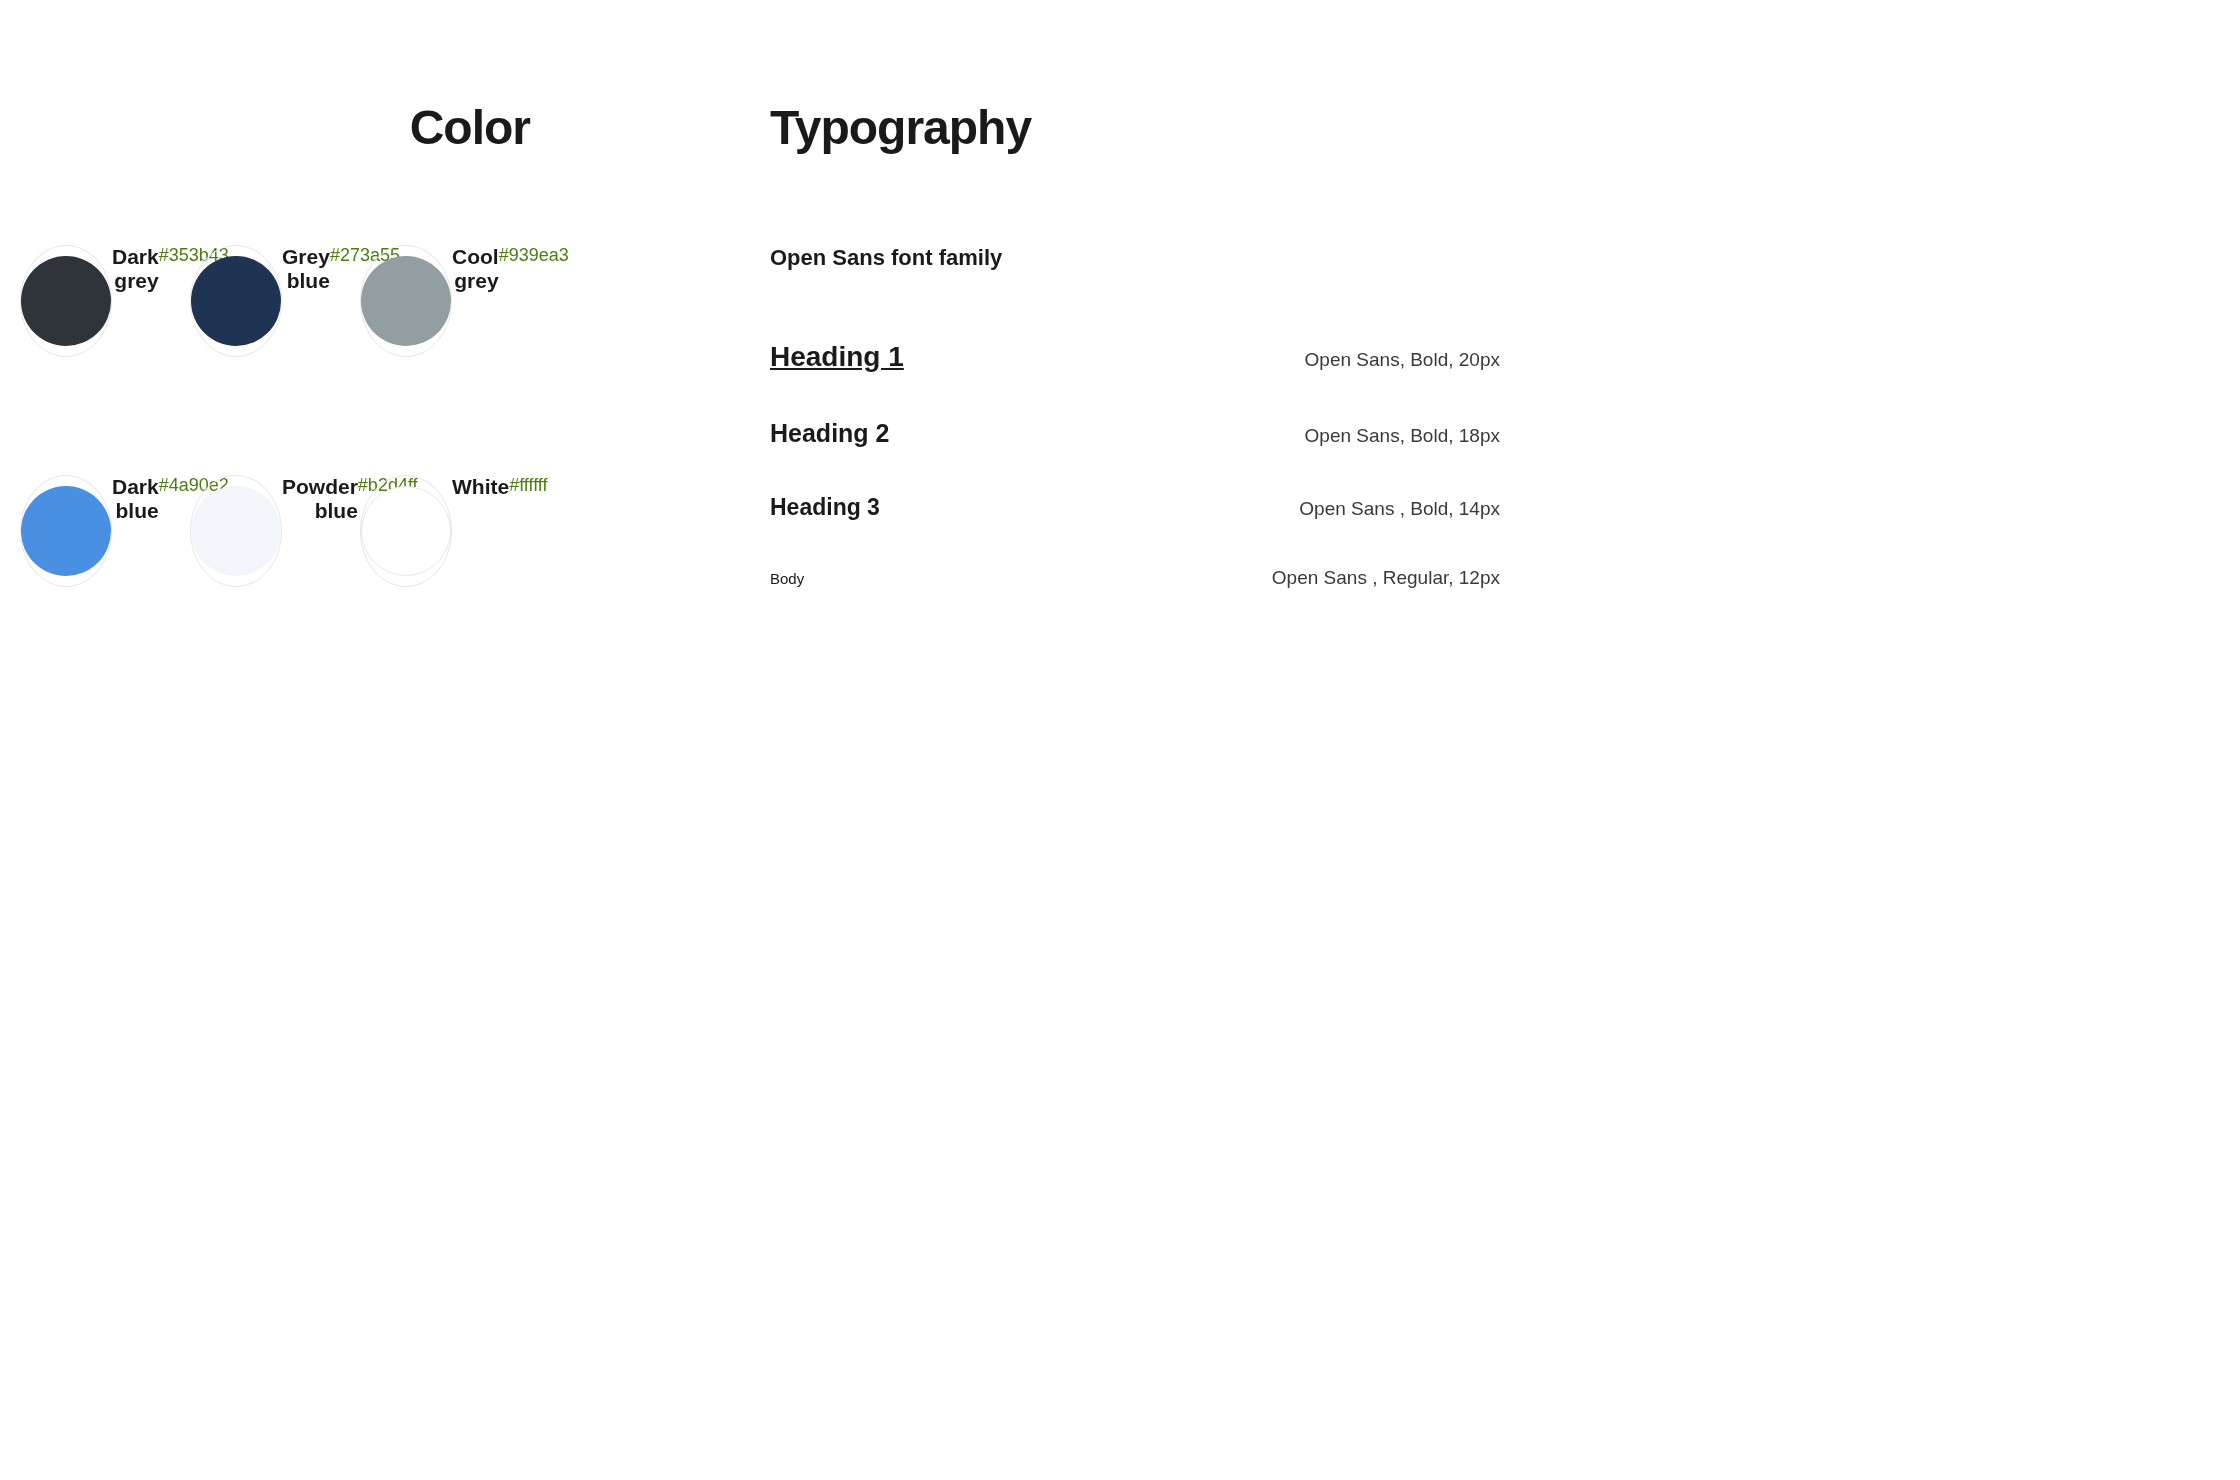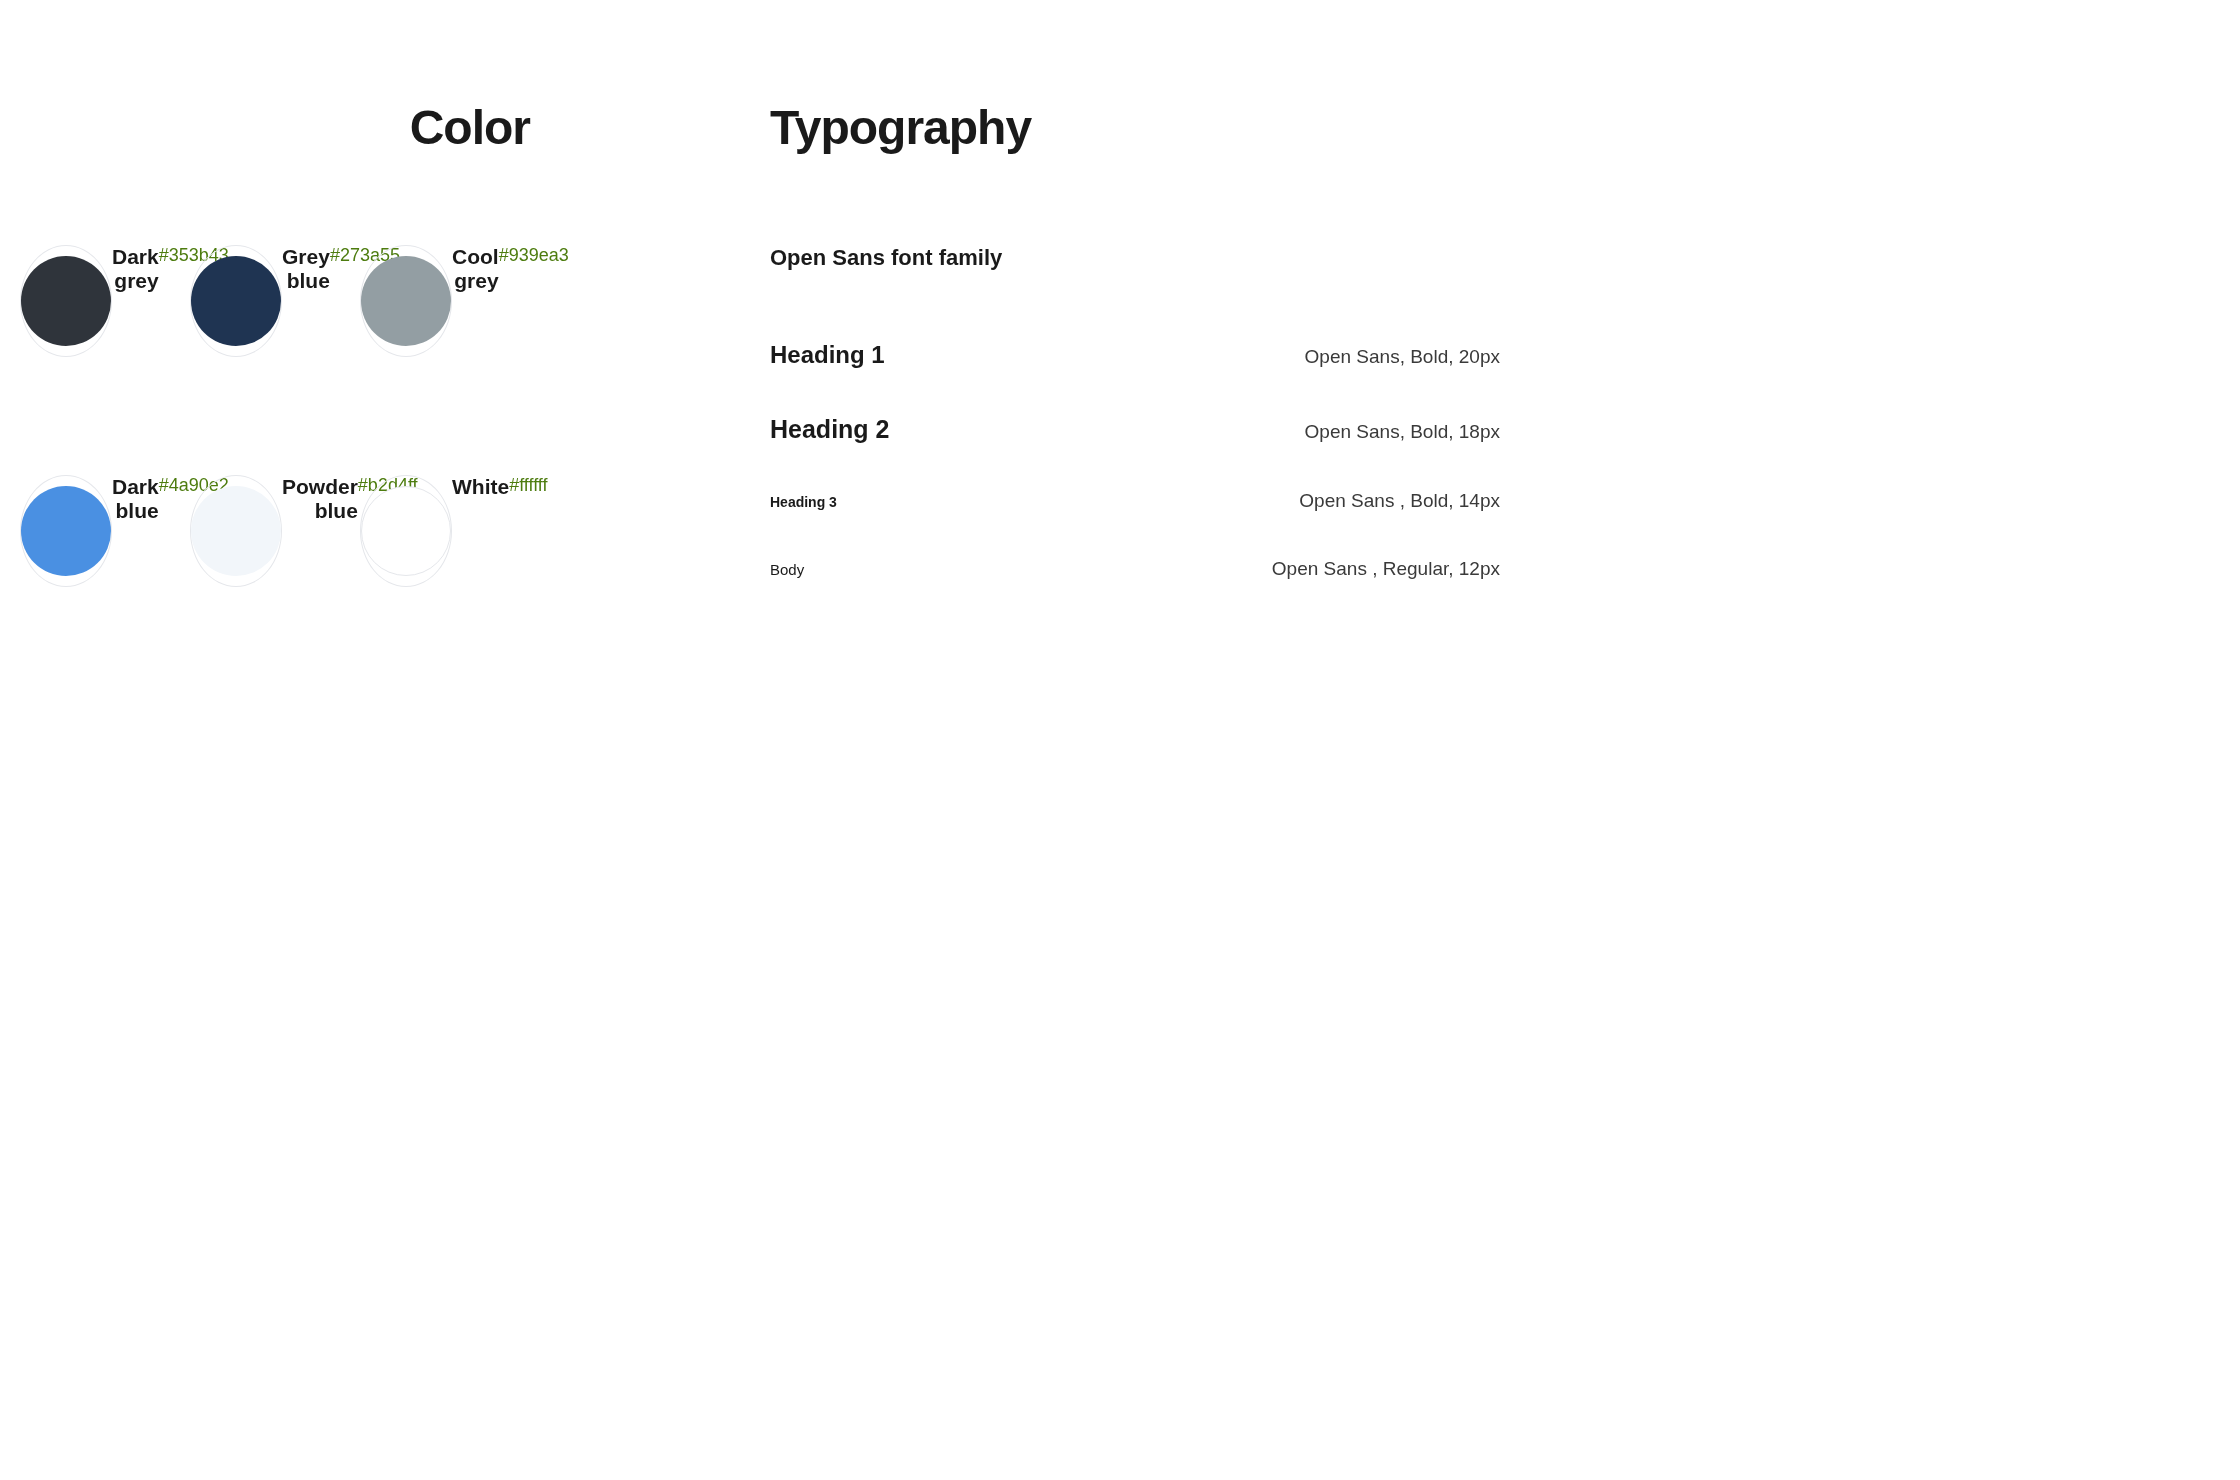--- a/index.html
+++ b/index.html
@@ -100,31 +100,32 @@
       justify-content: space-between;
       align-items: baseline;
       margin-bottom: 46px;
     }
 
     .type-sample {
       color: #1a1a1a;
     }
 
     .type-sample.h1 {
-      font-size: 24px;
-      font-weight: 700;
+      font-size: 28px;
+      font-weight: 700;
+      text-decoration: underline;
     }
 
     .type-sample.h2 {
       font-size: 25px;
       font-weight: 700;
     }
 
     .type-sample.h3 {
-      font-size: 14px;
+      font-size: 23px;
       font-weight: 700;
       text-align: center;
     }
 
     .type-sample.body {
       font-size: 15px;
       font-weight: 400;
     }
 
     .type-spec {

